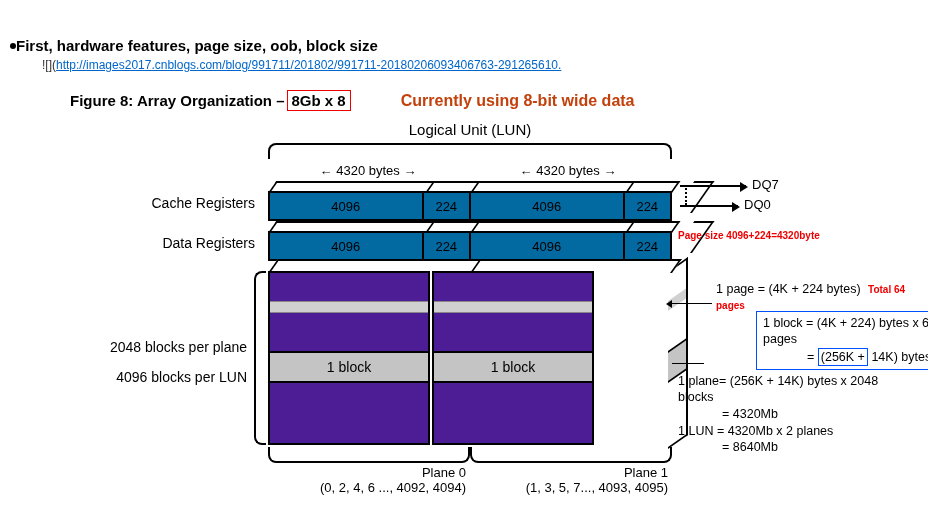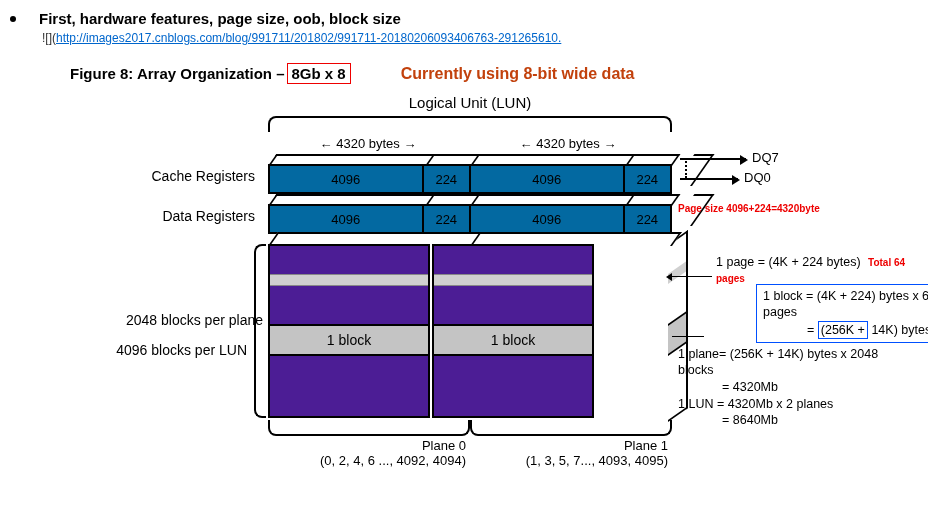--- a/index.html
+++ b/index.html
@@ -7,22 +7,23 @@
     padding: 10px;
     font-family: Arial, sans-serif;
     font-size: 13px;
     background: #fff;
     width: 928px;
     box-sizing: border-box;
   }
   .bullet-row {
     display: flex;
     align-items: flex-start;
-    gap: 23px;
+    gap: 0;
     margin-bottom: 4px;
+    margin-top: 27px;
   }
   .bullet-dot {
     width: 6px;
     height: 6px;
     background: #000;
     border-radius: 50%;
     margin-top: 6px;
   }
   .section-title {
     font-weight: bold;
@@ -344,21 +345,21 @@
     </div>
     <div class="plane-block">
       <div class="gray-page"></div>
       <div class="gray-block-band">1 block</div>
     </div>
   </div>
 
   <div class="page-arrow"></div>
   <div class="block-line"></div>
 
-  <div class="label-left" style="top:218px; left:68px; width:155px;">2048 blocks per plane</div>
+  <div class="label-left" style="top:218px; left:52px; width:155px;">2048 blocks per plane</div>
   <div class="label-left" style="top:248px; left:52px; width:155px;">4096 blocks per LUN</div>
   <div class="lbrace" style="top:150px; width:10px; height:170px;"></div>
 
   <div class="brace-bottom" style="left:228px; width:198px;"></div>
   <div class="brace-bottom" style="left:430px; width:198px;"></div>
   <div class="plane-label" style="left:228px; width:198px;">
     <div>Plane 0</div>
     <div>(0, 2, 4, 6 ..., 4092, 4094)</div>
   </div>
   <div class="plane-label" style="left:430px; width:198px;">

